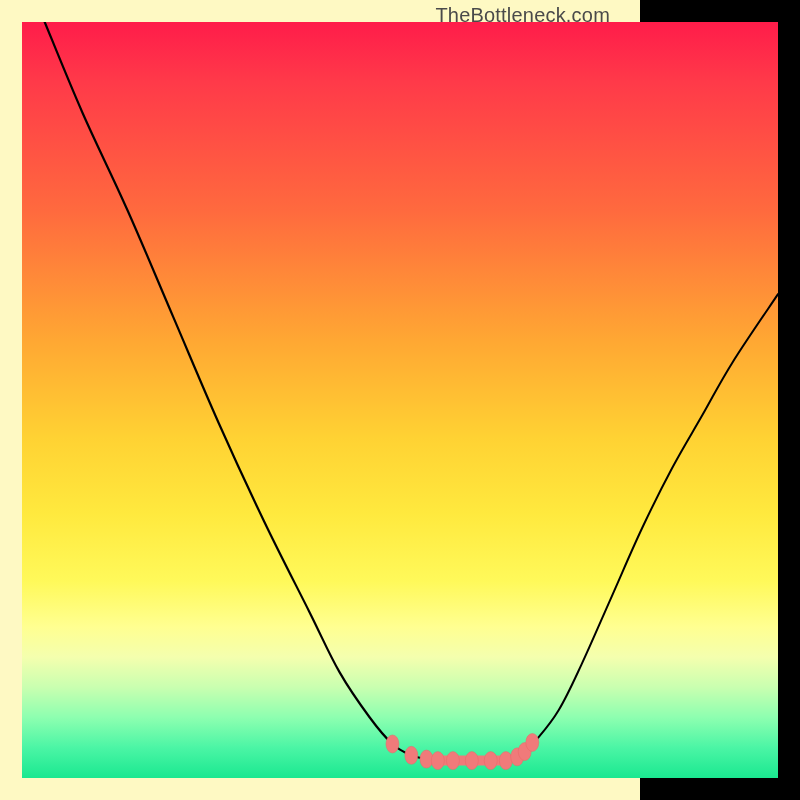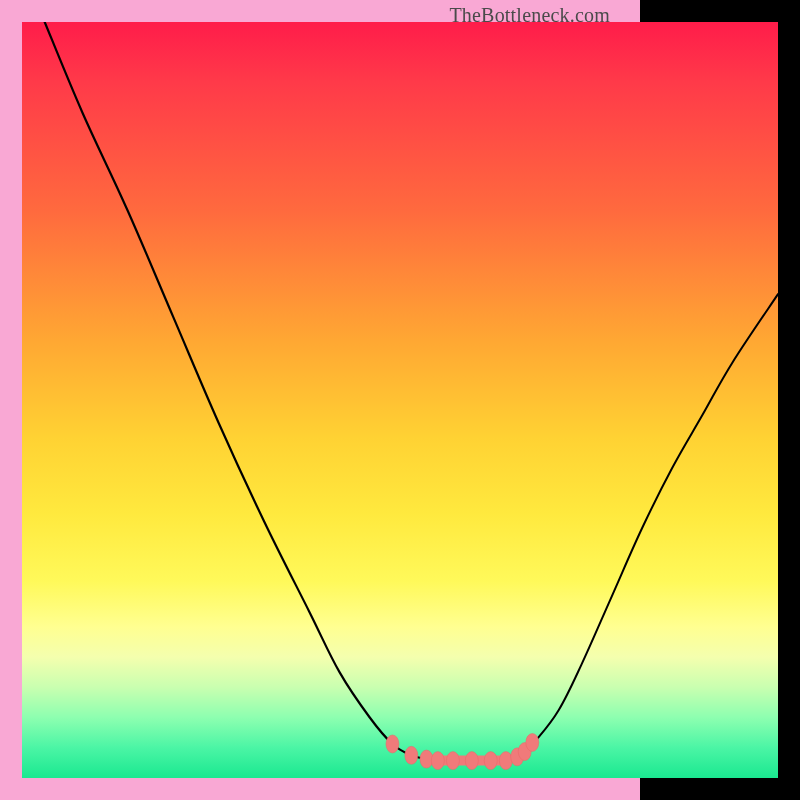--- a/index.html
+++ b/index.html
@@ -8,22 +8,21 @@
     width: 800px;
     height: 800px;
     background: #000;
     overflow: hidden;
     font-family: Arial, Helvetica, sans-serif;
   }
   .frame {
     position: relative;
     width: 640px;
     height: 800px;
-    background: #f9a8d4;
-    font-family: Liberation Serif, serif;
+    background: #fef9c3;
   }
   .plot {
     position: absolute;
     left: 22px;
     top: 22px;
     width: 756px;
     height: 756px;
     
     background: linear-gradient(
       to bottom,

